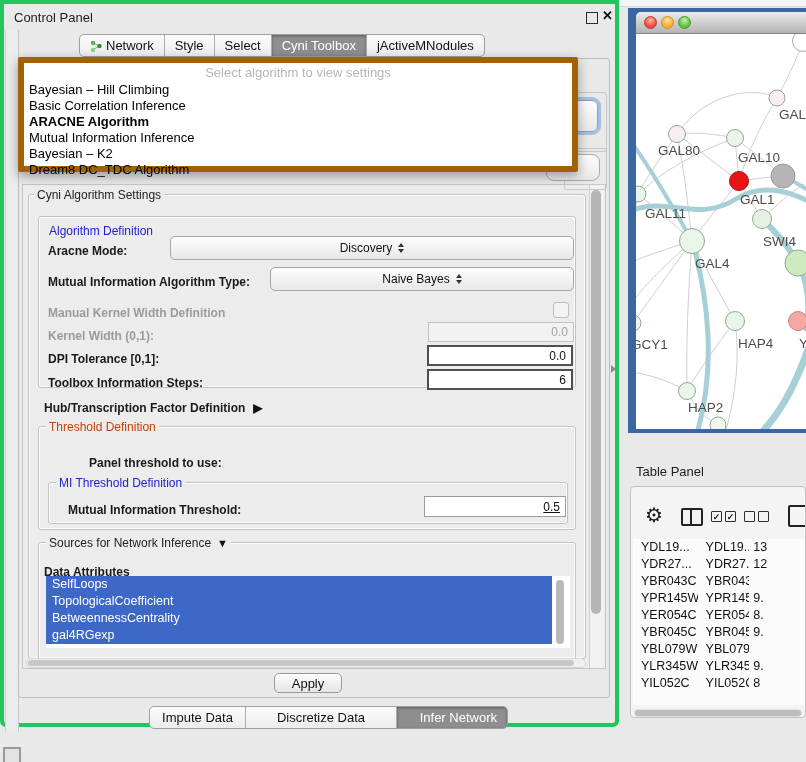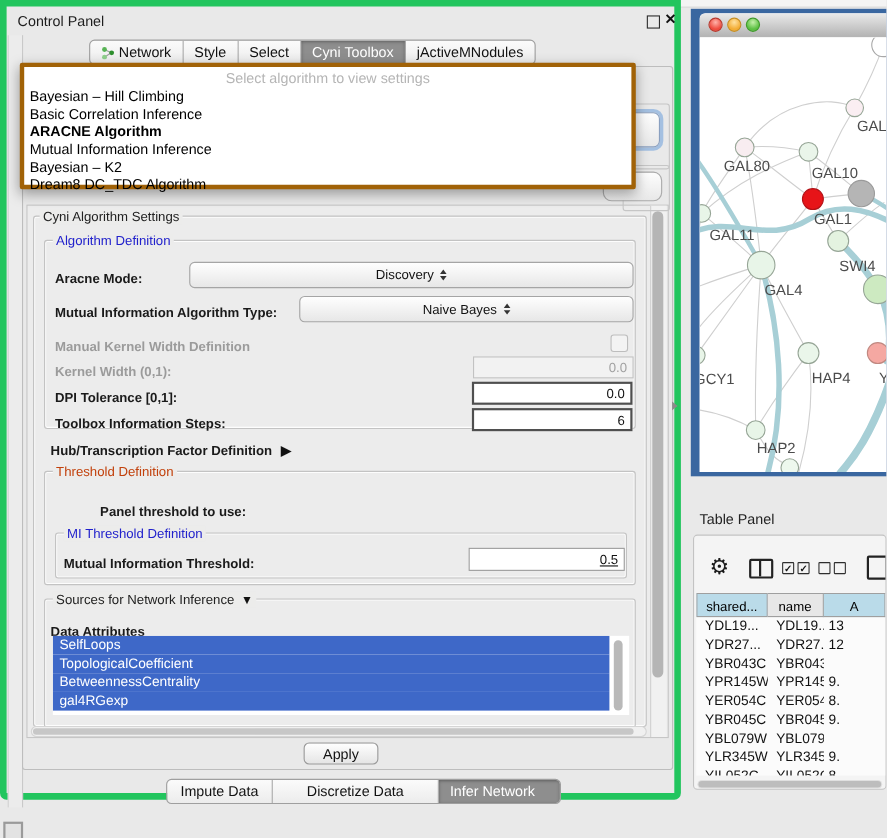--- a/index.html
+++ b/index.html
@@ -2,21 +2,21 @@
 <html><head>
 <meta charset="utf-8">
 <style>
   html,body{margin:0;padding:0}
   body{width:806px;height:762px;position:relative;background:#e9e9e9;
        font-family:"Liberation Sans",sans-serif;overflow:hidden}
   .abs{position:absolute}
   .top-strip{left:0;top:0;width:806px;height:6px;background:#f4f4f4;border-bottom:1px solid #d6d6d6}
 
   
-  .cp{left:0;top:6;width:619px;height:727px;background:#e9e9e9;border:6px solid #22c55e;
+  .cp{left:0;top:6;width:619px;height:727px;background:#e9e9e9;border:4px solid #22c55e;
       border-radius:0 0 6px 6px;box-sizing:border-box}
   .cp-title{left:10px;top:6px;font-size:13px;color:#1d1d1d}
   .float-ico{left:582px;top:8px;width:10px;height:10px;border:1.5px solid #2c2c2c;background:transparent}
   .close-ico{left:598px;top:4px;font-size:13px;font-weight:bold;color:#111}
   .left-strip{left:1px;top:26px;width:12px;height:702px;background:#ececec;
       border-left:1px solid #d2d2d2;border-right:1px solid #c9c9c9}
 
   .segbar{display:flex;border:1px solid #9f9f9f;border-radius:5px;overflow:hidden;height:21px;
       background:linear-gradient(#fbfbfb,#ececec)}
   .seg{display:flex;align-items:center;gap:4px;padding:0 10px;font-size:13px;color:#111;
@@ -59,21 +59,21 @@
       padding-left:6px;width:500px;white-space:nowrap}
   .list-vthumb{left:552px;top:576px;width:8px;height:64px;background:#b9b9b9;border-radius:4px}
 
   .htrack{left:22px;top:654px;width:560px;height:10px;background:#f0f0f0;border:1px solid #d5d5d5;border-radius:5px;box-sizing:border-box}
   .hthumb{left:24px;top:656px;width:546px;height:6px;background:#c7c7c7;border-radius:3px}
 
   .apply{left:270px;top:669px;width:68px;height:20px;border:1px solid #9a9a9a;border-radius:5px;
       background:linear-gradient(#fefefe,#e5e5e5);font-size:13px;color:#111;
       display:flex;align-items:center;justify-content:center}
 
-  .popup{left:18px;top:57px;width:560px;height:115px;background:#fff;border:4px solid #a16207;
+  .popup{left:18px;top:57px;width:560px;height:115px;background:#fff;border:6px solid #a16207;
       border-radius:2px;box-shadow:0 4px 12px rgba(0,0,0,.35);z-index:50;padding-top:2px;box-sizing:border-box}
   .popup .prompt{color:#b5b5b5;text-align:center;font-size:13px;height:17px;line-height:15px}
   .popup .opt{font-size:13px;height:16px;line-height:16px;padding-left:5px;color:#000;white-space:nowrap}
   .popup .opt.bold{font-weight:bold}
 
   .frag{z-index:5}
   .frag.gb1{left:556px;top:88px;width:45px;height:58px;border:1px solid #c6c6c6;border-radius:3px}
   .frag.combo1{left:548px;top:96px;width:44px;height:30px;border:1px solid #8aa0c0;border-radius:6px;
       background:linear-gradient(#fdfdfd,#e8e8e8);box-shadow:0 0 0 3px rgba(108,158,218,.55)}
   .frag.gb2{left:560px;top:144px;width:41px;height:40px;border:1px solid #c6c6c6;border-radius:3px}
@@ -167,21 +167,21 @@
   <div class="abs frag combo2"></div>
 
   <div class="abs inner"></div>
   <div class="abs vtrack"></div>
   <div class="abs vthumb"></div>
 
   <div class="abs gb" style="left:24px;top:190px;width:556px;height:463px"></div>
   <span class="abs gb-title" style="left:30px;top:184px">Cyni Algorithm Settings</span>
 
   <div class="abs gb" style="left:34px;top:212px;width:536px;height:170px"></div>
-  <span class="abs gb-title t-blue" style="left:42px;top:206px">Algorithm Definition</span>
+  <span class="abs gb-title t-blue" style="left:42px;top:220px">Algorithm Definition</span>
 
   <span class="abs lbl" style="left:44px;top:240px">Aracne Mode:</span>
   <div class="abs combo" style="left:166px;top:232px;width:404px;height:24px">
     <span>Discovery</span>
     <span class="arrows">
         <i class="up"></i>
         <i class="dn"></i>
       </span>
   </div>
 
@@ -210,21 +210,21 @@
     <span>Hub/Transcription Factor Definition</span><span class="tri-right">▶</span>
   </span>
 
   <div class="abs gb" style="left:34px;top:422px;width:536px;height:102px"></div>
   <span class="abs gb-title t-green" style="left:42px;top:416px">Threshold Definition</span>
 
   <span class="abs lbl" style="left:85px;top:452px">Panel threshold to use:</span>
 
   <div class="abs gb" style="left:44px;top:478px;width:518px;height:40px"></div>
   <span class="abs gb-title t-blue" style="left:52px;top:472px">MI Threshold Definition</span>
-  <span class="abs lbl" style="left:52px;top:499px">Mutual Information Threshold:</span>
+  <span class="abs lbl" style="left:64px;top:499px">Mutual Information Threshold:</span>
   <input class="abs field" style="left: 420px; top: 492px; width: 142px; height: 21px; text-decoration: underline;" readonly="" value="0.5">
 
   <div class="abs gb" style="left:34px;top:538px;width:536px;height:116px"></div>
   <span class="abs gb-title" style="left:42px;top:532px">
     <span>Sources for Network Inference</span><span class="tri-down">▼</span>
   </span>
   <span class="abs lbl" style="left:40px;top:561px">Data Attributes</span>
 
   <div class="abs attr-list">
     <div class="li-item">SelfLoops</div>
@@ -239,21 +239,21 @@
 
   <button class="abs apply">Apply</button>
 
   <div class="abs segbar" style="left:145px;top:702px">
     <div class="seg" style="width:75px;justify-content:center">
         <span>Impute Data</span>
       </div>
     <div class="seg" style="width:130px;justify-content:center">
         <span>Discretize Data</span>
       </div>
-    <div class="seg sel" style="width:90px;justify-content:flex-start">
+    <div class="seg sel" style="width:90px;justify-content:flex-end">
         <span>Infer Network</span>
       </div>
   </div>
 </div>
 
 <div class="abs popup">
   <div class="prompt">Select algorithm to view settings</div>
   <div class="opt">Bayesian – Hill Climbing</div>
   <div class="opt">Basic Correlation Inference</div>
   <div class="opt bold">ARACNE Algorithm</div>
@@ -354,25 +354,20 @@
       <i></i>
     </span>
   <span class="abs cb" style="left:80px;top:24px">✓</span>
   <span class="abs cb" style="left:94px;top:24px">✓</span>
   <span class="abs cb" style="left:113px;top:24px"></span>
   <span class="abs cb" style="left:127px;top:24px"></span>
   <span class="abs ico-page"></span>
 
   <div class="abs tbl">
     <div class="trow">
-      <div class="th hl first c1">shared...</div>
-      <div class="th c2">name</div>
-      <div class="th hl c3">A</div>
-    </div>
-    <div class="trow">
         <div class="td c1">YDL19...</div>
         <div class="td c2">YDL19...</div>
         <div class="td c3">13</div>
       </div>
     <div class="trow">
         <div class="td c1">YDR27...</div>
         <div class="td c2">YDR27...</div>
         <div class="td c3">12</div>
       </div>
     <div class="trow">

